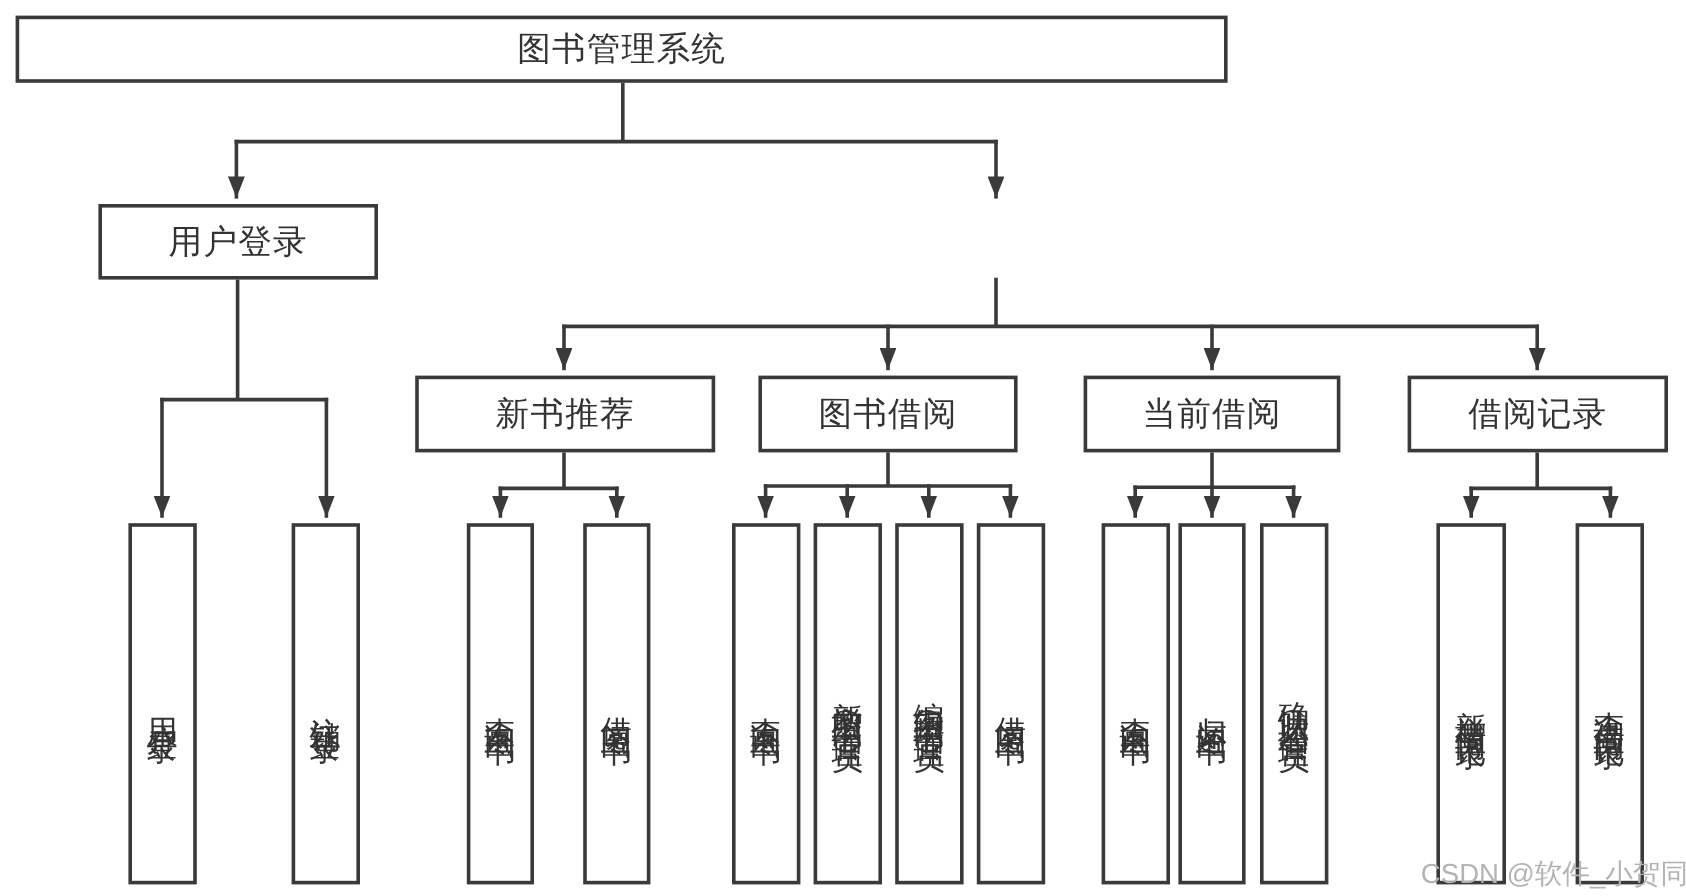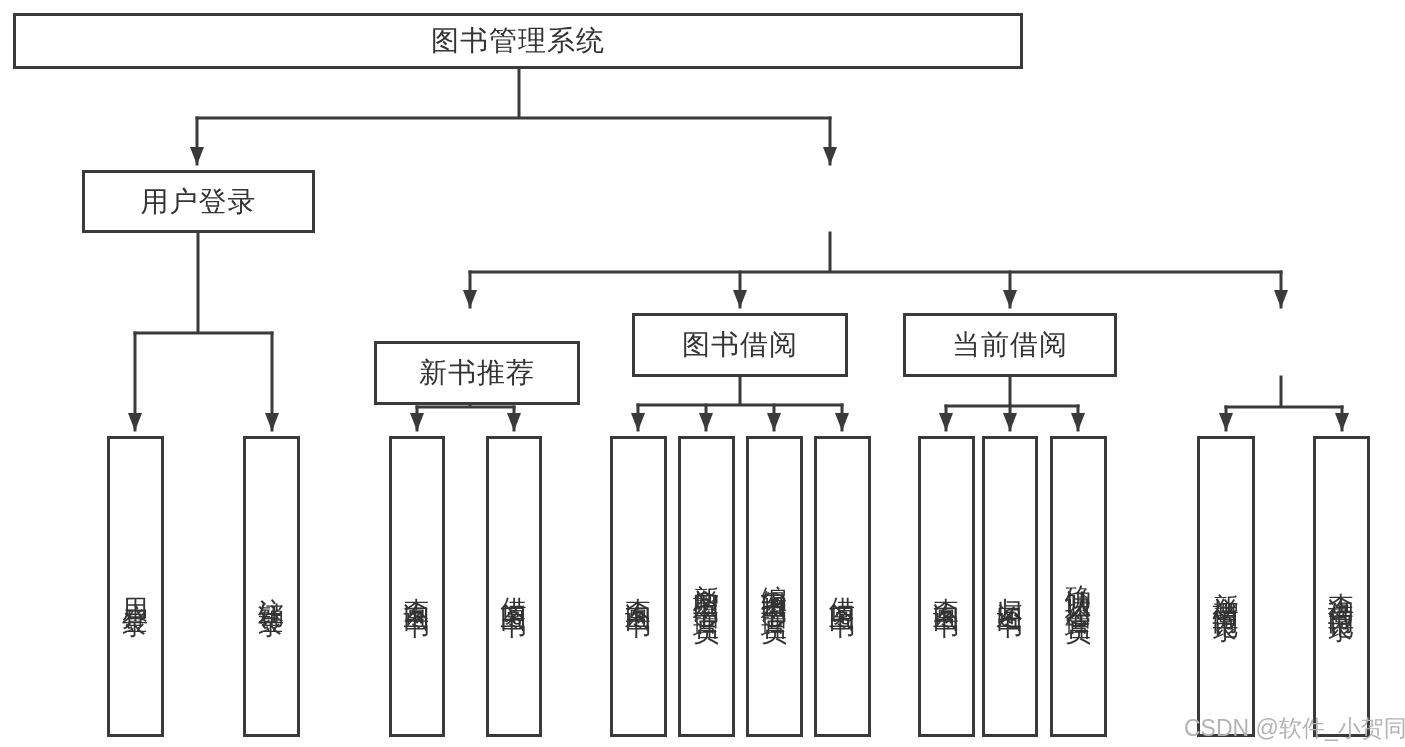--- a/index.html
+++ b/index.html
@@ -94,23 +94,24 @@
       <path d="M1281,377 V407 M1226,407 H1342"></path>
       <path d="M1226,407 V430" marker-end="url(#ah)"></path>
       <path d="M1342,407 V430" marker-end="url(#ah)"></path>
     </g>
   </svg>
 
   <div class="node h-node" style="left:13px; top:13px; width:1010px; height:56px;">图书管理系统</div>
 
   <div class="node h-node" style="left:82px; top:170px; width:233px; height:63px;">用户登录</div>
 
-  <div class="node h-node" style="left:374px; top:313px; width:206px; height:64px;margin-top:28px;">新书推荐</div>
+  <div class="node h-node" style="left:346px; top:313px; width:250px; height:64px;">新书推荐</div>
   <div class="node h-node" style="left:632px; top:313px; width:216px; height:64px;">图书借阅</div>
   <div class="node h-node" style="left:903px; top:313px; width:214px; height:64px;">当前借阅</div>
+  <div class="node h-node" style="left:1173px; top:313px; width:217px; height:64px;">借阅记录</div>
 
   <div class="node leaf" style="left:107px; top:436px; width:57px; height:301px;">
     <span>用户登录</span>
   </div>
   <div class="node leaf" style="left:243px; top:436px; width:57px; height:301px;">
     <span>注销登录</span>
   </div>
 
   <div class="node leaf" style="left:389px; top:436px; width:56px; height:301px;">
     <span>查询图书</span>

